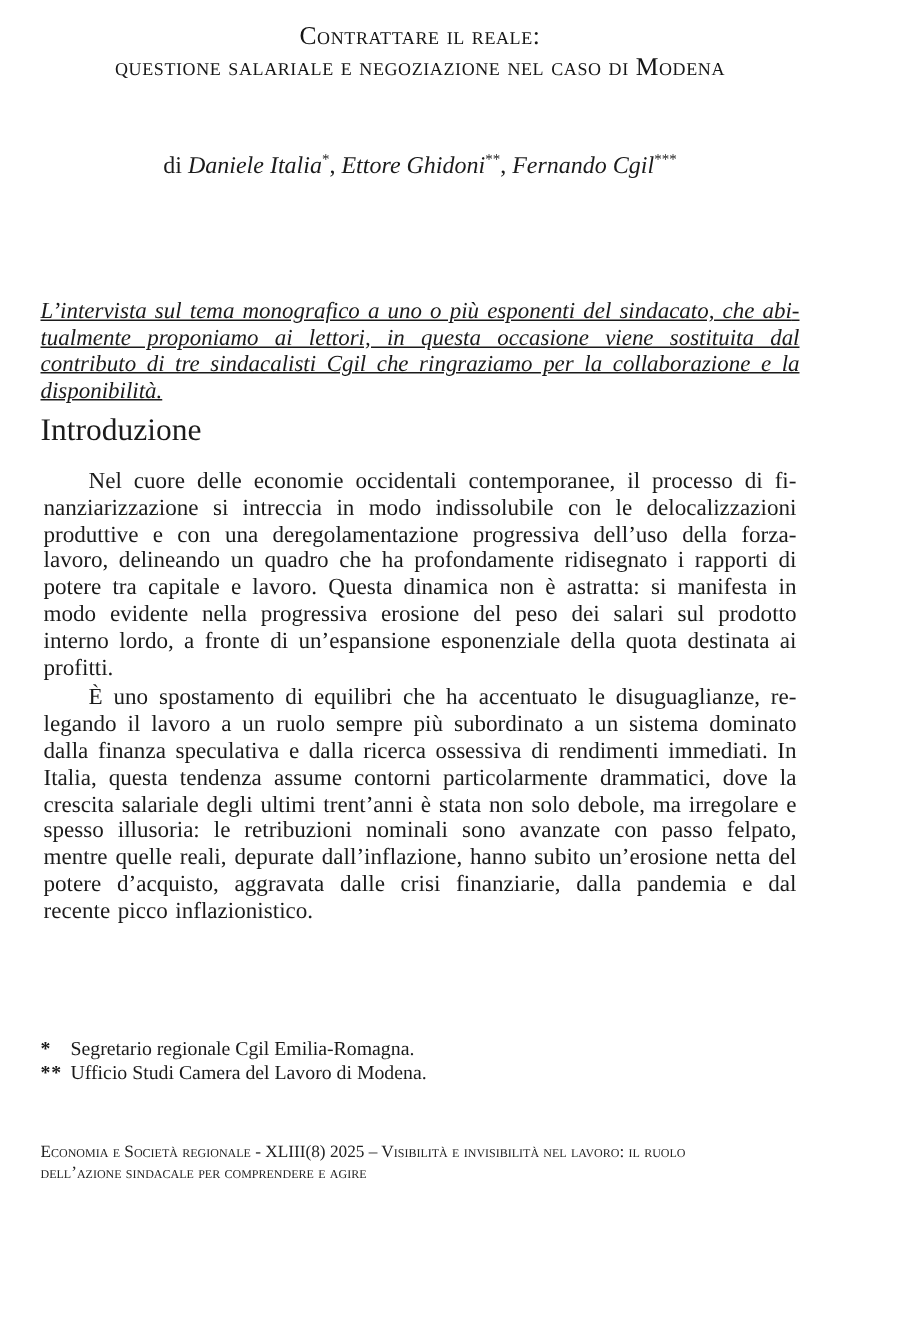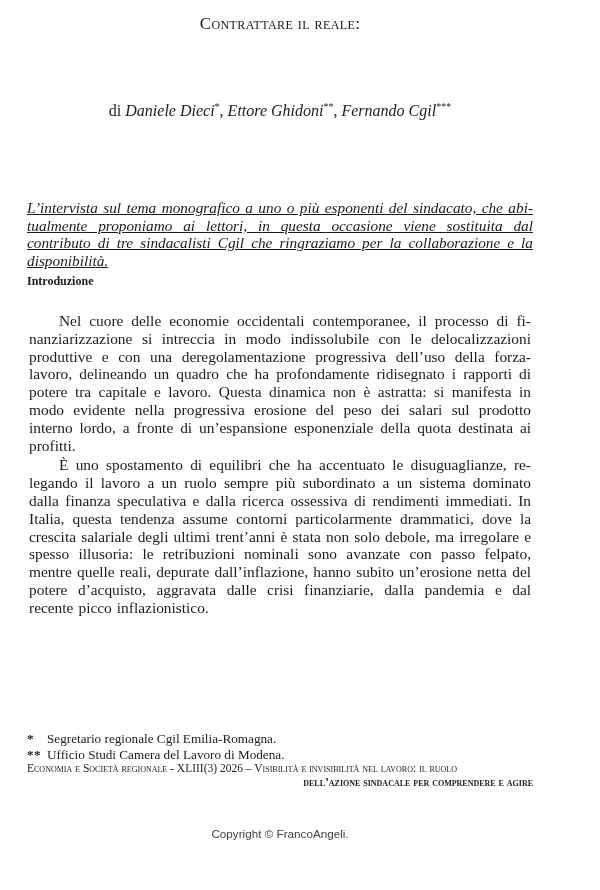--- a/index.html
+++ b/index.html
@@ -53,22 +53,22 @@
     font-size: 15.3px;
     line-height: 17.7px;
     text-align: justify;
     word-spacing: 1.5px;
     text-decoration: underline;
   }
 
   
   .section-heading {
     top: 274px;
-    font-weight: bold;
-    font-size: 12px;
+    font-weight: normal;
+    font-size: 21px;
   }
 
   
   .body-text {
     top: 310px;
     font-size: 15.4px;
     line-height: 17.8px;
     text-align: justify;
     word-spacing: 1.2px;
   }
@@ -76,38 +76,37 @@
     margin: 2px;
     text-indent: 30px;
     hyphens: manual;
   }
 
   
   .footnotes {
     top: 691px;
     font-size: 13.2px;
     line-height: 16.2px;
-    margin-top: 40px;
   }
   .footnote-marker {
     display: inline-block;
     min-width: 20px;
     font-weight: bold;
     letter-spacing: 0.5px;
   }
 
   
   .journal-footer {
     top: 762px;
     font-variant: small-caps;
     font-size: 11.5px;
     line-height: 13.8px;
     color: #222222;
   }
-  .journal-line2 { text-align: right; font-weight: bold; }
+  .journal-line2 { text-align: left; }
 
   .doi-line {
     top: 797px;
     font-variant: small-caps;
     font-size: 13px;
   }
 
   
   .copyright-block {
     top: 827px;
@@ -118,43 +117,43 @@
     color: #3f3f3f;
   }
 </style>
 </head>
 <body>
 
 <div class="page">
 
   <div class="inner title-block">
     <div>Contrattare il reale:</div>
+    <div>questione salariale e negoziazione nel caso di Modena</div>
   </div>
 
   <div class="inner byline">
-    <span>di </span><span class="author-name">Daniele Dieci</span><sup>*</sup><span>, </span><span class="author-name">Ettore Ghidoni</span><sup>**</sup><span>, </span><span class="author-name">Fernando Cgil</span><sup>***</sup>
+    <span>di </span><span class="author-name">Daniele Italia</span><sup>*</sup><span>, </span><span class="author-name">Ettore Ghidoni</span><sup>**</sup><span>, </span><span class="author-name">Fernando Cgil</span><sup>***</sup>
   </div>
 
   <div class="inner abstract">L’intervista sul tema monografico a uno o più esponenti del sindacato, che abi­tualmente proponiamo ai lettori, in questa occasione viene sostituita dal contribu­to di tre sindacalisti Cgil che ringraziamo per la collaborazione e la disponibilità.</div>
 
   <div class="inner section-heading">Introduzione</div>
 
   <div class="inner body-text">
     <p>Nel cuore delle economie occidentali contemporanee, il processo di fi­nanziarizzazione si intreccia in modo indissolubile con le delocalizzazioni produttive e con una deregolamentazione progressiva dell’uso della forza-lavoro, delineando un quadro che ha profondamente ridisegnato i rapporti di potere tra capitale e lavoro. Questa dinamica non è astratta: si manifesta in modo evidente nella progressiva erosione del peso dei salari sul prodotto interno lordo, a fronte di un’espansione esponenziale della quota destinata ai profitti.</p>
     <p>È uno spostamento di equilibri che ha accentuato le disuguaglianze, re­legando il lavoro a un ruolo sempre più subordinato a un sistema dominato dalla finanza speculativa e dalla ricerca ossessiva di rendimenti immediati. In Italia, questa tendenza assume contorni particolarmente drammatici, dove la crescita salariale degli ultimi trent’anni è stata non solo debole, ma irregolare e spesso illusoria: le retribuzioni nominali sono avanzate con passo felpato, mentre quelle reali, depurate dall’inflazione, hanno subito un’erosione netta del potere d’acquisto, aggravata dalle crisi finanziarie, dalla pandemia e dal recente picco inflazionistico.</p>
   </div>
 
   <div class="inner footnotes">
     <div><span class="footnote-marker">*</span><span>Segretario regionale Cgil Emilia-Romagna.</span></div>
     <div><span class="footnote-marker">**</span><span>Ufficio Studi Camera del Lavoro di Modena.</span></div>
   </div>
 
   <div class="inner journal-footer">
-    <div class="journal-line1">Economia e Società regionale - XLIII(3) 2026 – Visibilità e invisibilità nel lavoro: il ruolo</div>
+    <div class="journal-line1">Economia e Società regionale - XLIII(8) 2025 – Visibilità e invisibilità nel lavoro: il ruolo</div>
     <div class="journal-line2">dell’azione sindacale per comprendere e agire</div>
   </div>
 
 
   <div class="inner copyright-block">
-    <div>Copyright © FrancoAngeli.</div>
   </div>
 
 </div>
 
 </body></html>

